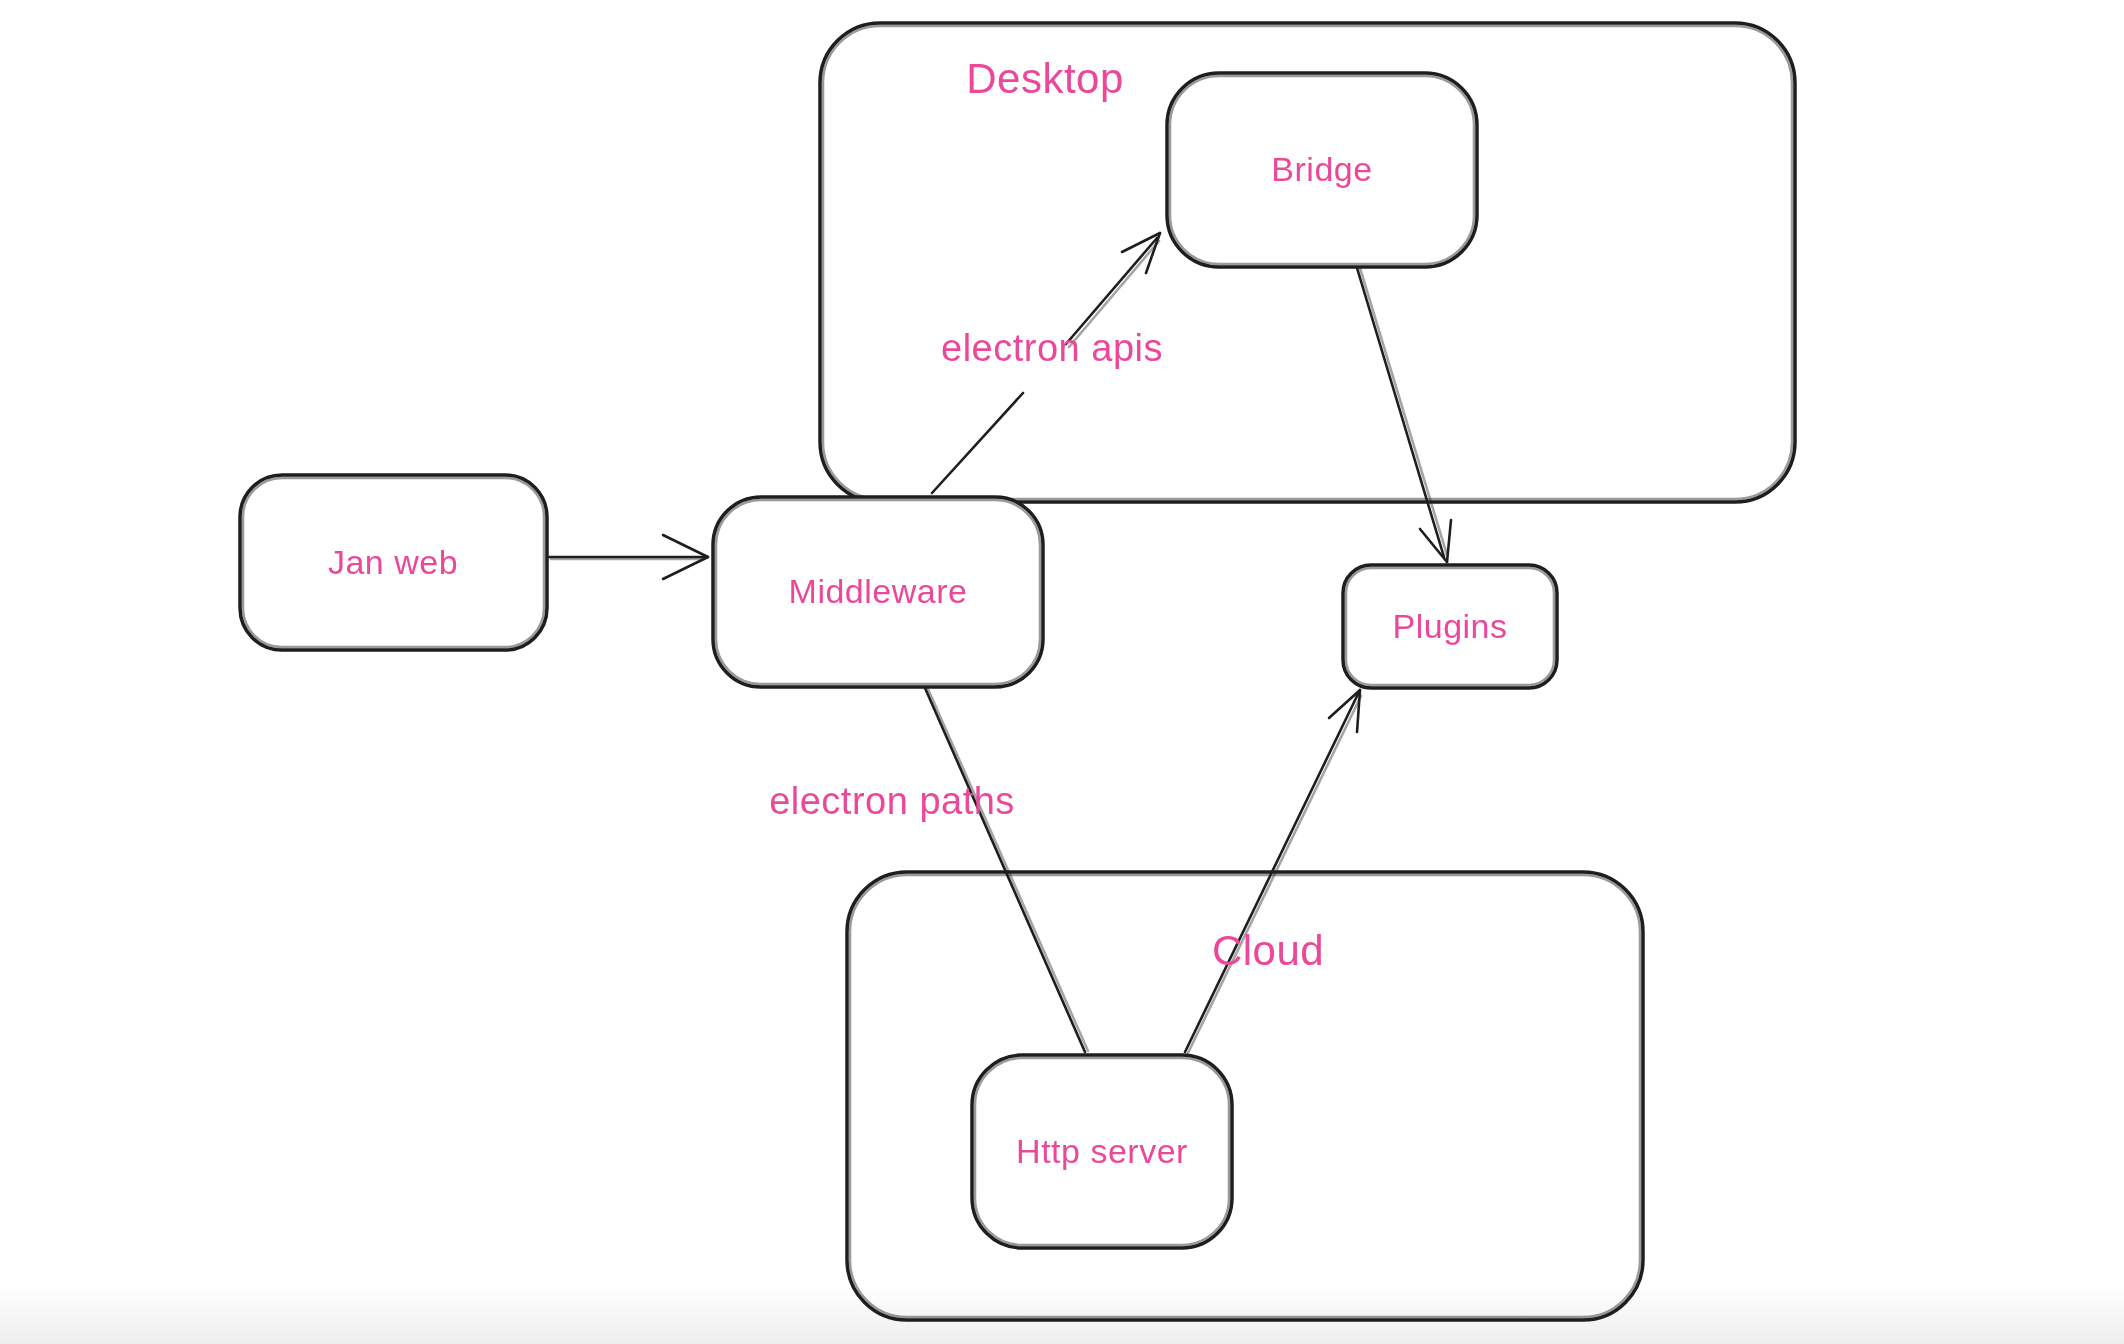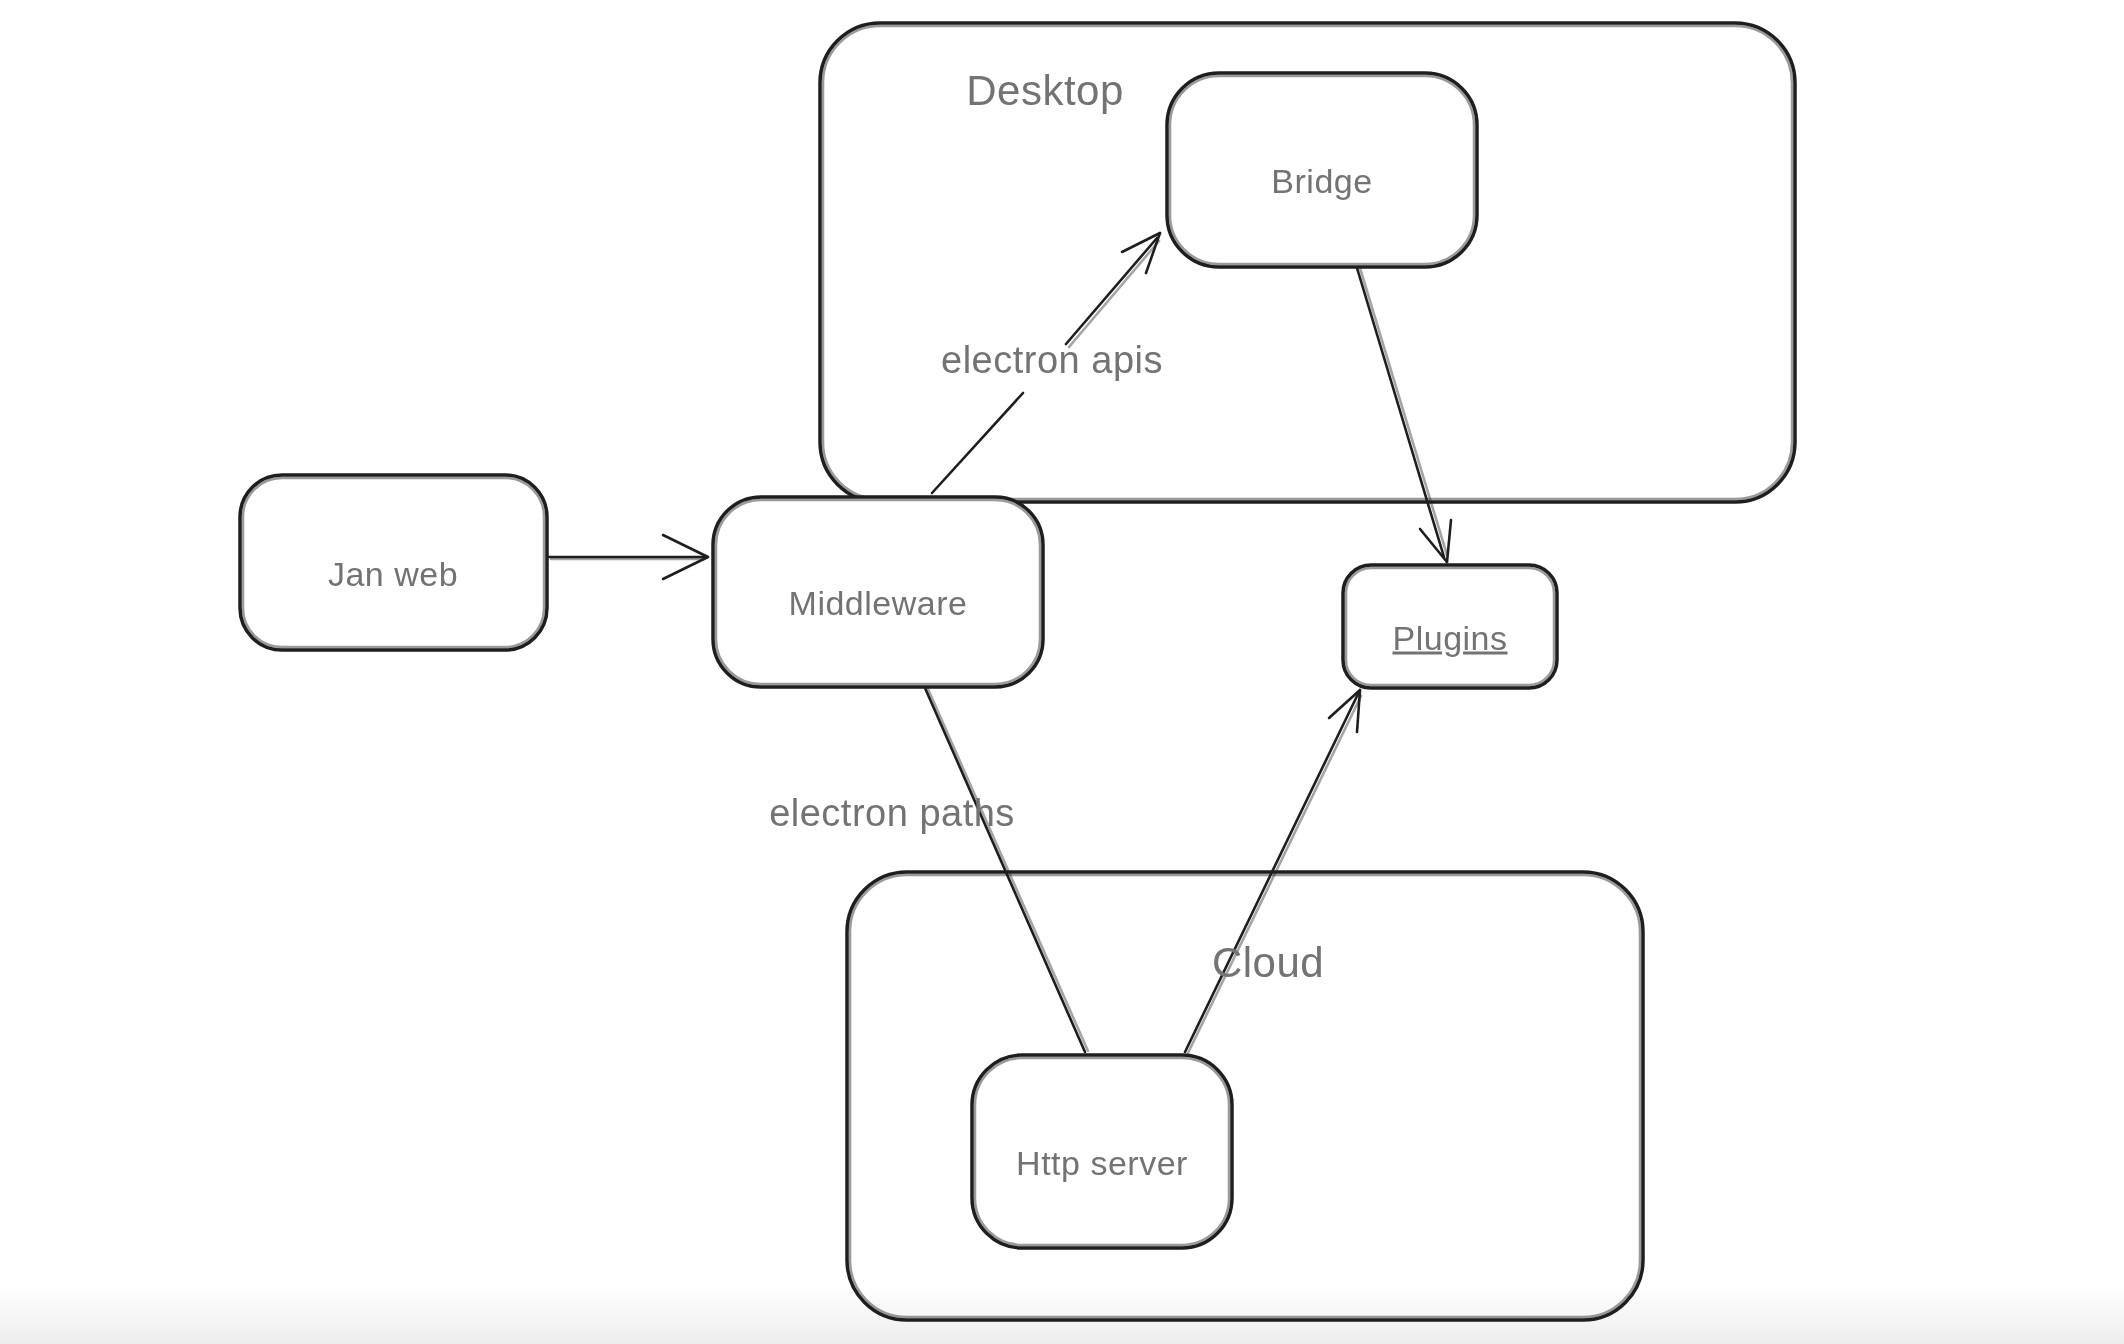--- a/index.html
+++ b/index.html
@@ -39,23 +39,22 @@
     stroke-width: 2.6;
     stroke-linecap: round;
   }
   .edge.ghost {
     opacity: 0.4;
   }
   .lbl {
     position: absolute;
     transform: translate(-50%, -50%);
     white-space: nowrap;
-    color: #737373;
+    color: #ec4899;
     letter-spacing: 0.5px;
-    margin-top: 12px;
   }
   .node-lbl  { font-size: 34px; }
   .cont-lbl  { font-size: 42px; }
   .edge-lbl  { font-size: 38px; }
   .note {
     position: absolute;
     font-size: 44px;
     line-height: 57px;
     color: #1e1e1e;
     letter-spacing: 0.3px;
@@ -159,21 +158,21 @@
   <div class="lbl cont-lbl" style="left:1045px; top:79px;">Desktop</div>
 
   <div class="lbl cont-lbl" style="left:1268px; top:951px;">Cloud</div>
 
   <div class="lbl node-lbl" style="left:393px; top:562px;">Jan web</div>
 
   <div class="lbl node-lbl" style="left:878px; top:591px;">Middleware</div>
 
   <div class="lbl node-lbl" style="left:1322px; top:169px;">Bridge</div>
 
-  <div class="lbl node-lbl" style="left:1450px; top:626px;text-decoration:underline;">Plugins</div>
+  <div class="lbl node-lbl" style="left:1450px; top:626px;">Plugins</div>
 
   <div class="lbl node-lbl" style="left:1102px; top:1151px;">Http server</div>
 
   <div class="lbl edge-lbl" style="left:1052px; top:348px;">electron apis</div>
 
   <div class="lbl edge-lbl" style="left:892px; top:801px;">electron paths</div>
 
 
   <div class="bottom-fade"></div>
 </div>

